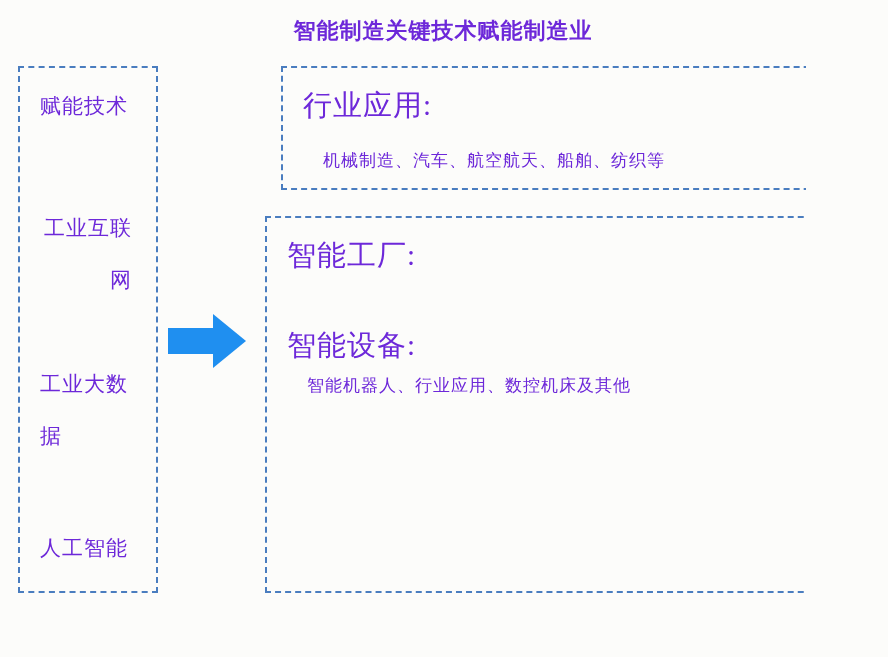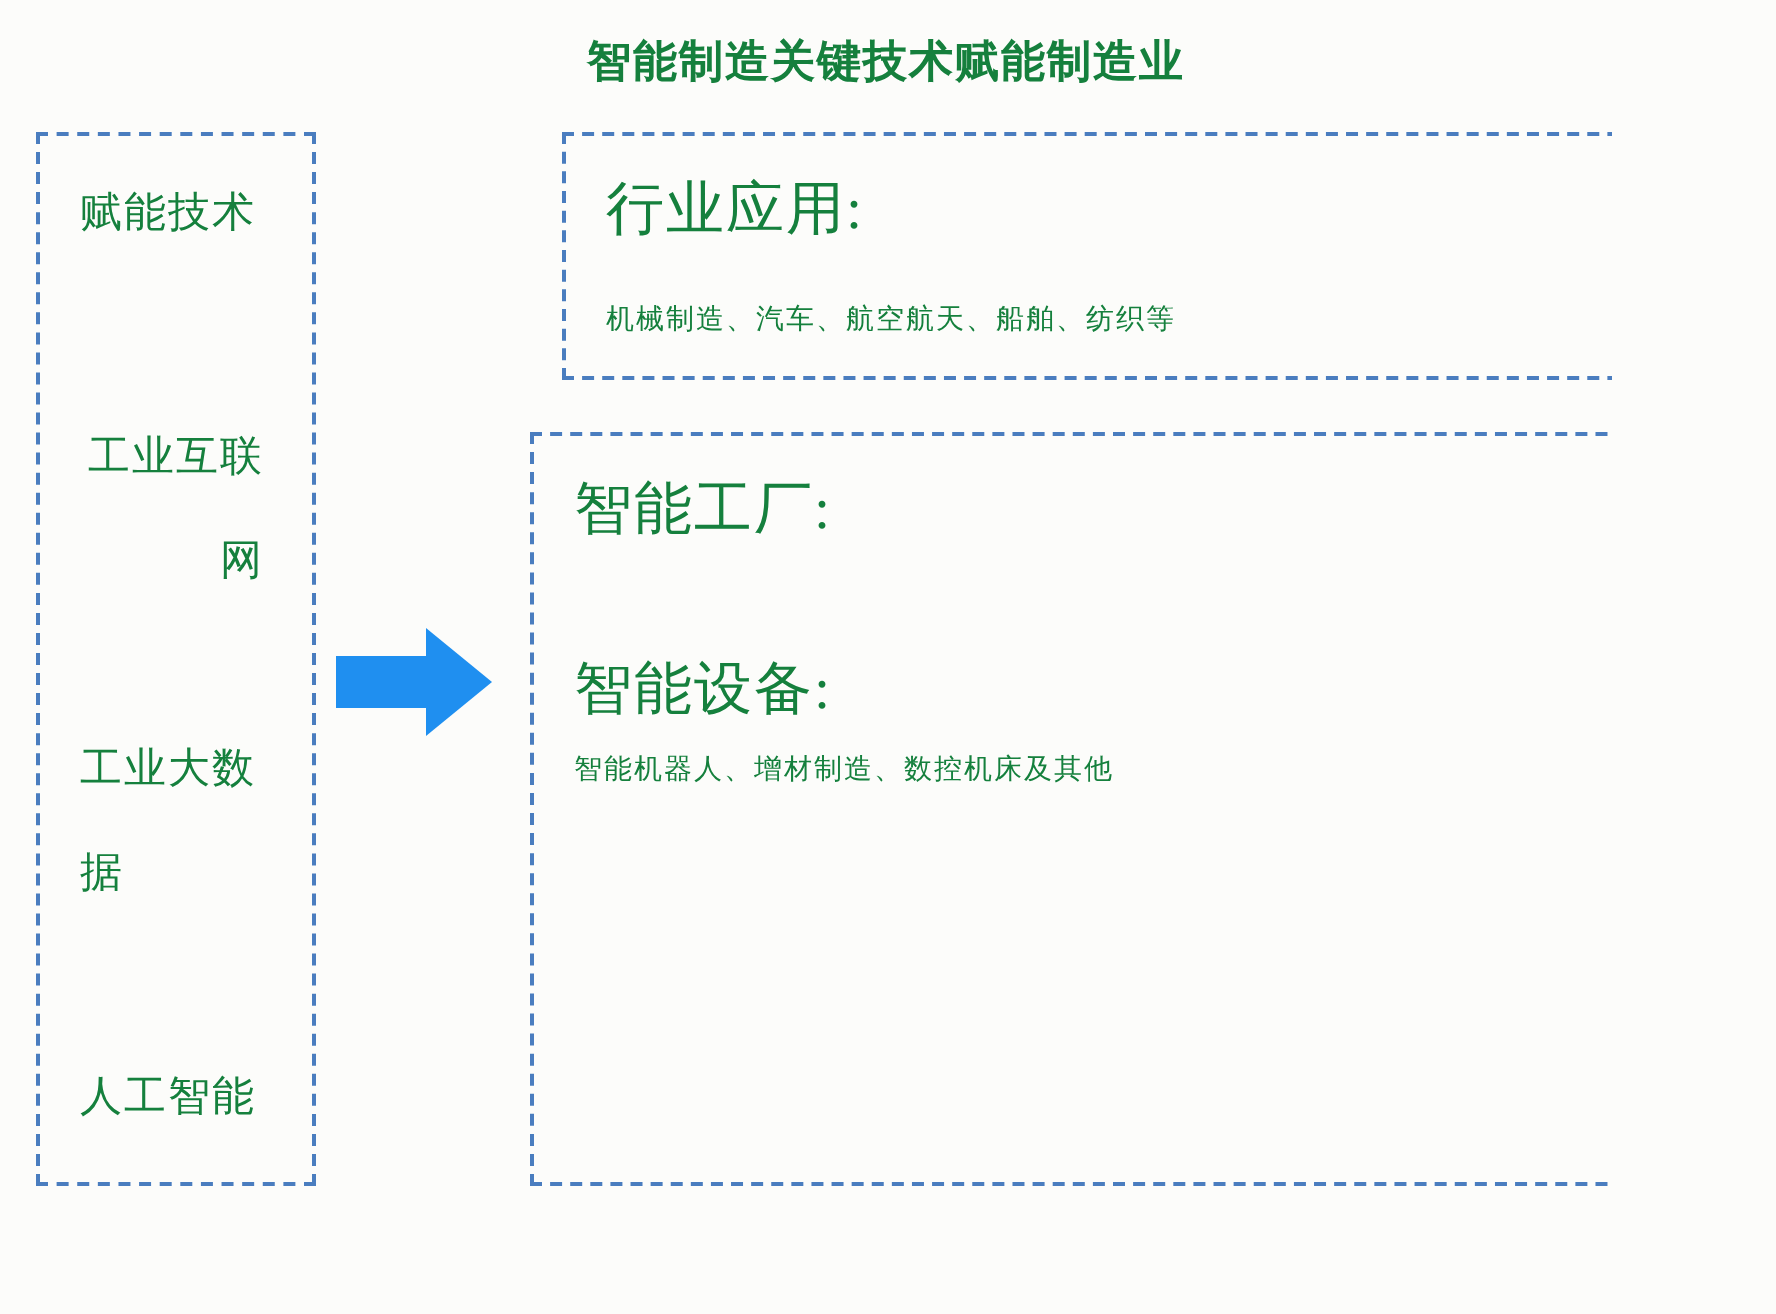--- a/index.html
+++ b/index.html
@@ -7,21 +7,21 @@
     padding: 0;
     background: #fcfcfa;
     font-family: "Liberation Serif", "DejaVu Serif", serif;
   }
   .canvas {
     position: relative;
     width: 806px;
     height: 657px;
     background: #fcfcfa;
     overflow: hidden;
-    color: #15803d;
+    color: #6d28d9;
   }
   .page-title {
     position: absolute;
     top: 16px;
     left: 0;
     right: 0;
     padding-left: 80px;
     text-align: center;
     font-size: 22px;
     font-weight: bold;
@@ -90,25 +90,26 @@
     width: 589px;
     height: 377px;
     padding: 22px 0 0 20px;
   }
   .box-heading {
     font-size: 29px;
     line-height: 30px;
     letter-spacing: 1px;
   }
   .box-body {
-    font-size: 14px;
+    font-size: 17px;
     line-height: 47px;
     letter-spacing: 1px;
     word-break: break-all;
     margin-top: 24px;
+    margin-left: 20px;
   }
   .industry-box .box-body { line-height: 30px; margin-top: 26px; }
   .smart-box .factory-body { width: 520px; margin-top: 22px; }
   .smart-box .device-heading { margin-top: 60px; }
   .smart-box .device-body { margin-top: 2px; width: 540px; }
 
   .scan-artifact {
     position: absolute;
     left: 844px;
     top: 598px;
@@ -140,18 +141,18 @@
   </div>
 
   <div class="dashed-box industry-box">
     <div class="box-heading">行业应用:</div>
     <div class="box-body">机械制造、汽车、航空航天、船舶、纺织等</div>
   </div>
 
   <div class="dashed-box smart-box">
     <div class="box-heading">智能工厂:</div>
     <div class="box-heading device-heading">智能设备:</div>
-    <div class="box-body device-body">智能机器人、增材制造、数控机床及其他</div>
+    <div class="box-body device-body">智能机器人、行业应用、数控机床及其他</div>
   </div>
 
   <div class="scan-artifact"></div>
 
 </div>
 
 </body></html>

